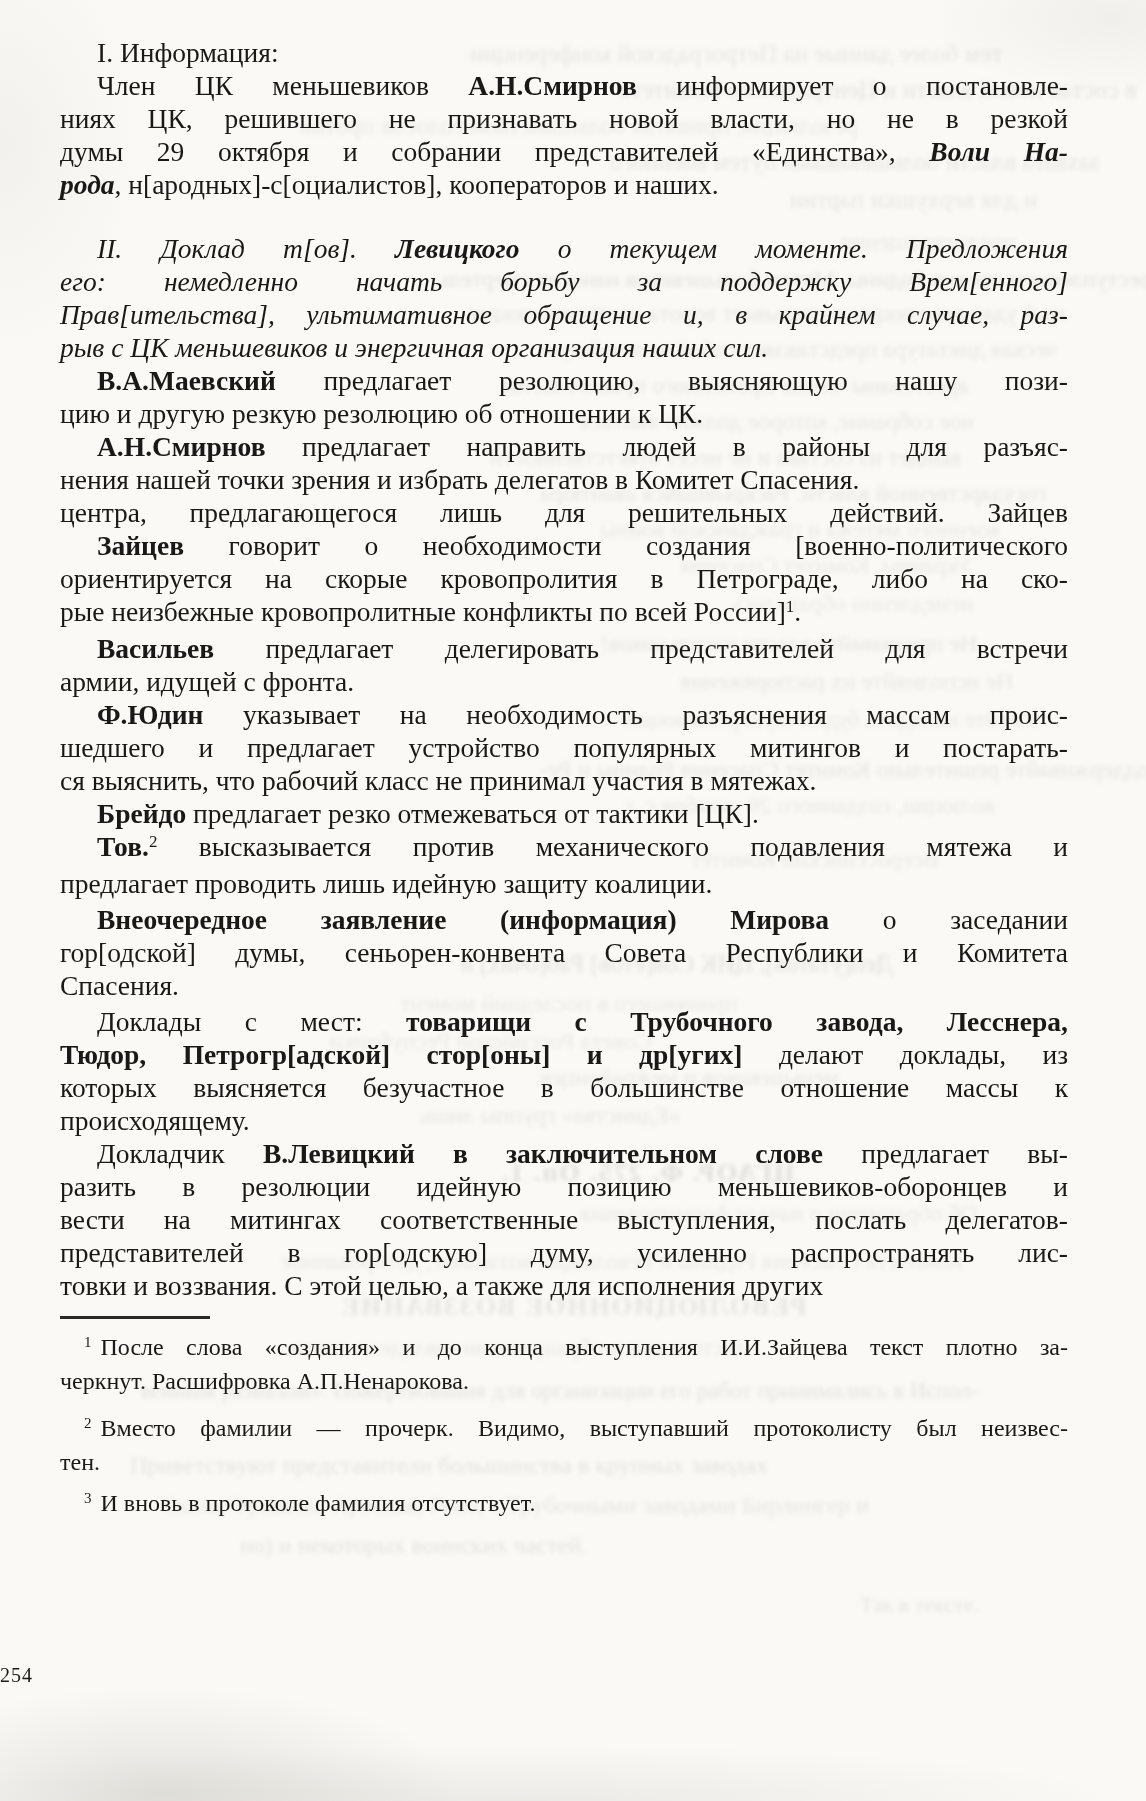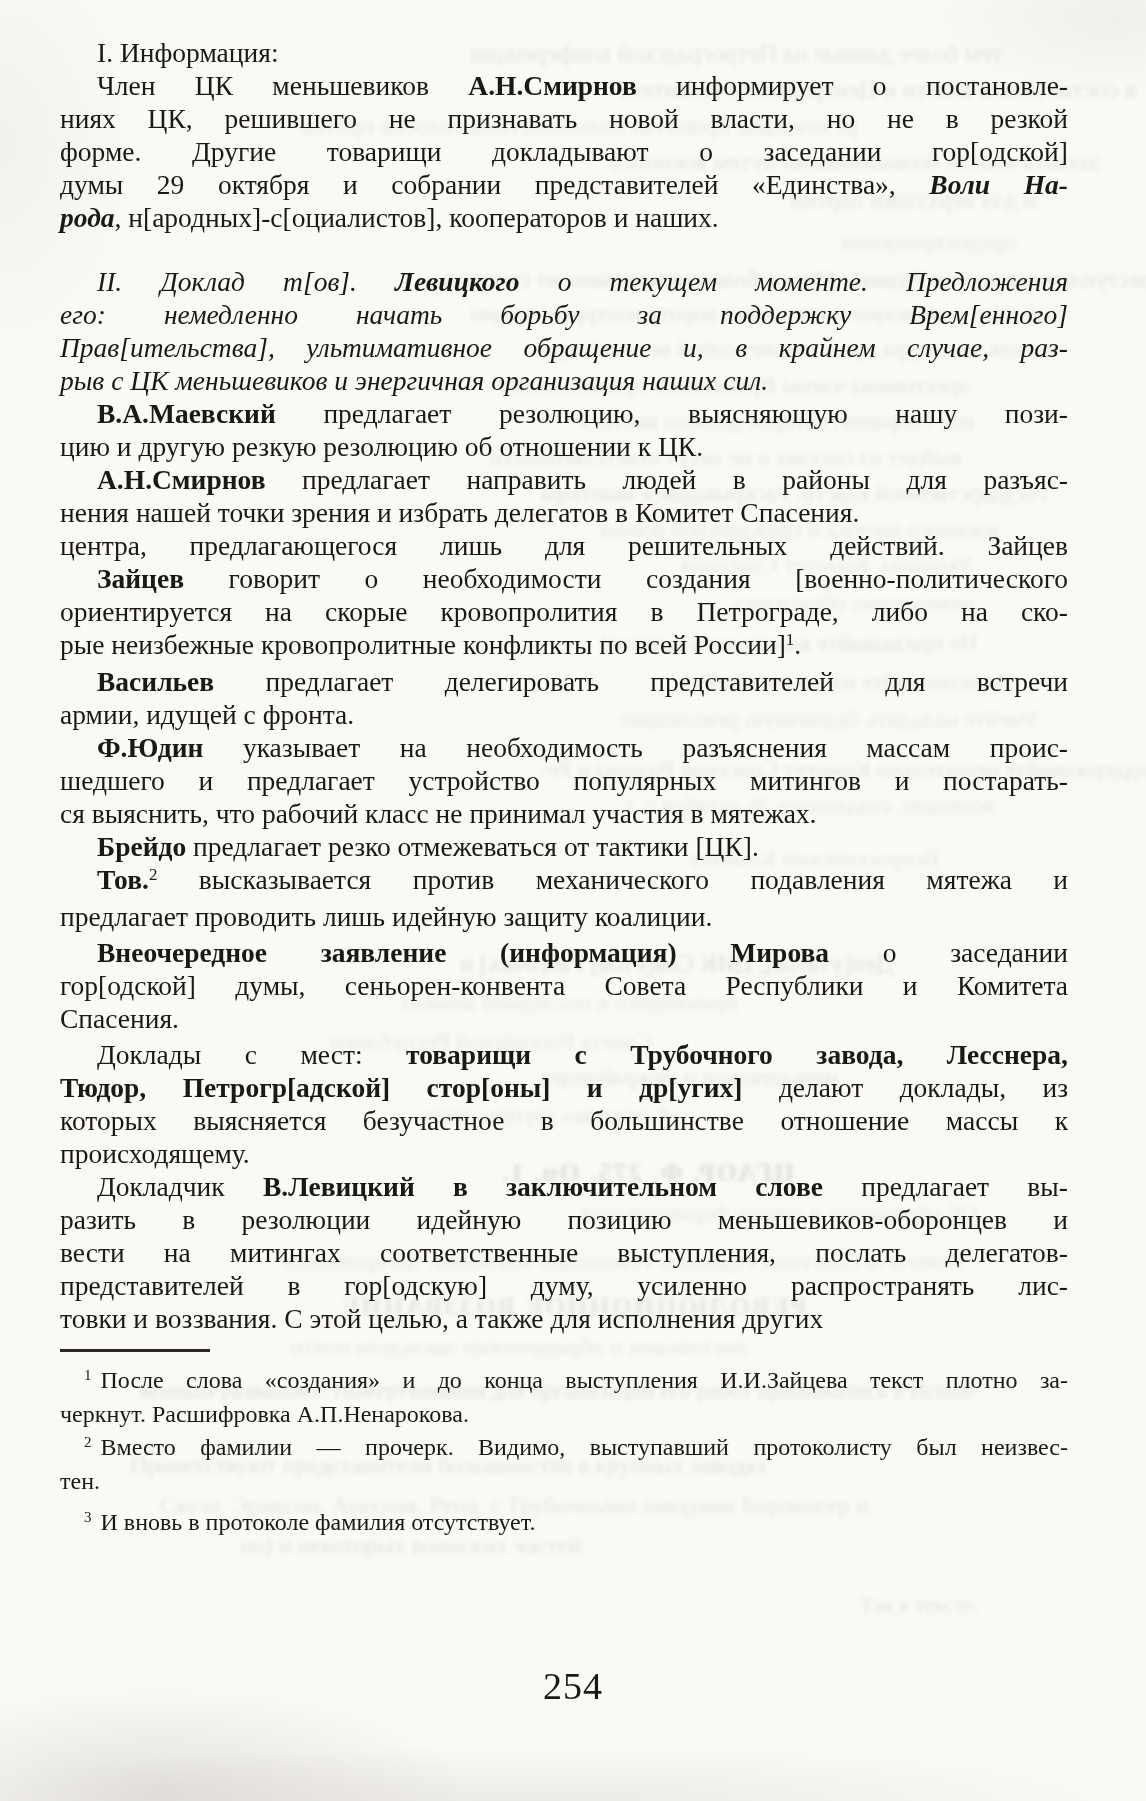--- a/index.html
+++ b/index.html
@@ -31,21 +31,21 @@
   .sup { font-size:17px; position:relative; top:-9px; font-weight:normal; font-style:normal; }
   
   .footnotes { margin-top:14px; }
   .fn-rule { width:150px; border:0; border-top:3px solid #2a2724; margin:0 0 13px 0; }
   .fn .line { font-size:24px; line-height:31px; }
   .fn .line.first { text-indent:24px; }
   .fn .sup { font-size:15px; top:-8px; margin-right:9px; }
   
   .page-number {
     position:absolute; top:1664px; left:0; width:1146px;
-    text-align:center; font-size:38px; letter-spacing:1px;
+    text-align:left; font-size:20px; letter-spacing:1px;
   }
 </style>
 </head>
 <body>
 
 <div class="page">
   <div class="ghost-layer">
       <span class="ghost" style="left: 470px; top: 40px; font-size: 25px; opacity: 0.13;">тем более данные на Петроградской конференции</span>
       <span class="ghost" style="left: 620px; top: 76px; font-size: 25px; opacity: 0.14;">в состав новой власти и Центрального Комитета</span>
       <span class="ghost" style="left: 300px; top: 112px; font-size: 25px; opacity: 0.11;">резолюция, принятая большинством голосов против</span>
@@ -85,21 +85,20 @@
       <span class="ghost noflip" style="left: 860px; top: 1592px; font-size: 22px; opacity: 0.14;">Так в тексте.</span>
     </div>
   <div class="text-block">
     <div>
         <div class="para">
           <div class="line first"><span>I. Информация:</span></div>
         </div>
         <div class="para">
           <div class="line first just"><span>Член ЦК меньшевиков </span><span class="b">А.Н.Смирнов</span><span> информирует о постановле-</span></div>
           <div class="line just"><span>ниях ЦК, решившего не признавать новой власти, но не в резкой</span></div>
-          <div class="line just"><span>форме. Другие товарищи докладывают о заседании гор[одской]</span></div>
           <div class="line just"><span>думы 29 октября и собрании представителей «Единства», </span><span class="bi">Воли На-</span></div>
           <div class="line"><span class="bi">рода</span><span>, н[ародных]-с[оциалистов], кооператоров и наших.</span></div>
         </div>
         <div class="para" style="margin-top: 31px; font-style: italic;">
           <div class="line first just"><span>II. Доклад т[ов]. </span><span class="b">Левицкого</span><span> о текущем моменте. Предложения</span></div>
           <div class="line just"><span>его: немедленно начать борьбу за поддержку Врем[енного]</span></div>
           <div class="line just"><span>Прав[ительства], ультимативное обращение и, в крайнем случае, раз-</span></div>
           <div class="line"><span>рыв с ЦК меньшевиков и энергичная организация наших сил.</span></div>
         </div>
         <div class="para">
@@ -151,21 +150,21 @@
           <div class="line"><span>товки и воззвания. С этой целью, а также для исполнения других</span></div>
         </div>
       </div>
     <div class="footnotes">
       <hr class="fn-rule">
       <div>
           <div class="para fn">
             <div class="line first just"><span class="sup">1</span><span>После слова «создания» и до конца выступления И.И.Зайцева текст плотно за-</span></div>
             <div class="line"><span>черкнут. Расшифровка А.П.Ненарокова.</span></div>
           </div>
-          <div class="para fn" style="margin-top: 2px;">
+          <div class="para fn" style="margin-top: 16px;">
             <div class="line first just"><span class="sup">2</span><span>Вместо фамилии — прочерк. Видимо, выступавший протоколисту был неизвес-</span></div>
             <div class="line"><span>тен.</span></div>
           </div>
           <div class="para fn" style="margin-top: 10px;">
             <div class="line first"><span class="sup">3</span><span>И вновь в протоколе фамилия отсутствует.</span></div>
           </div>
         </div>
     </div>
   </div>
   <div class="page-number">254</div>

